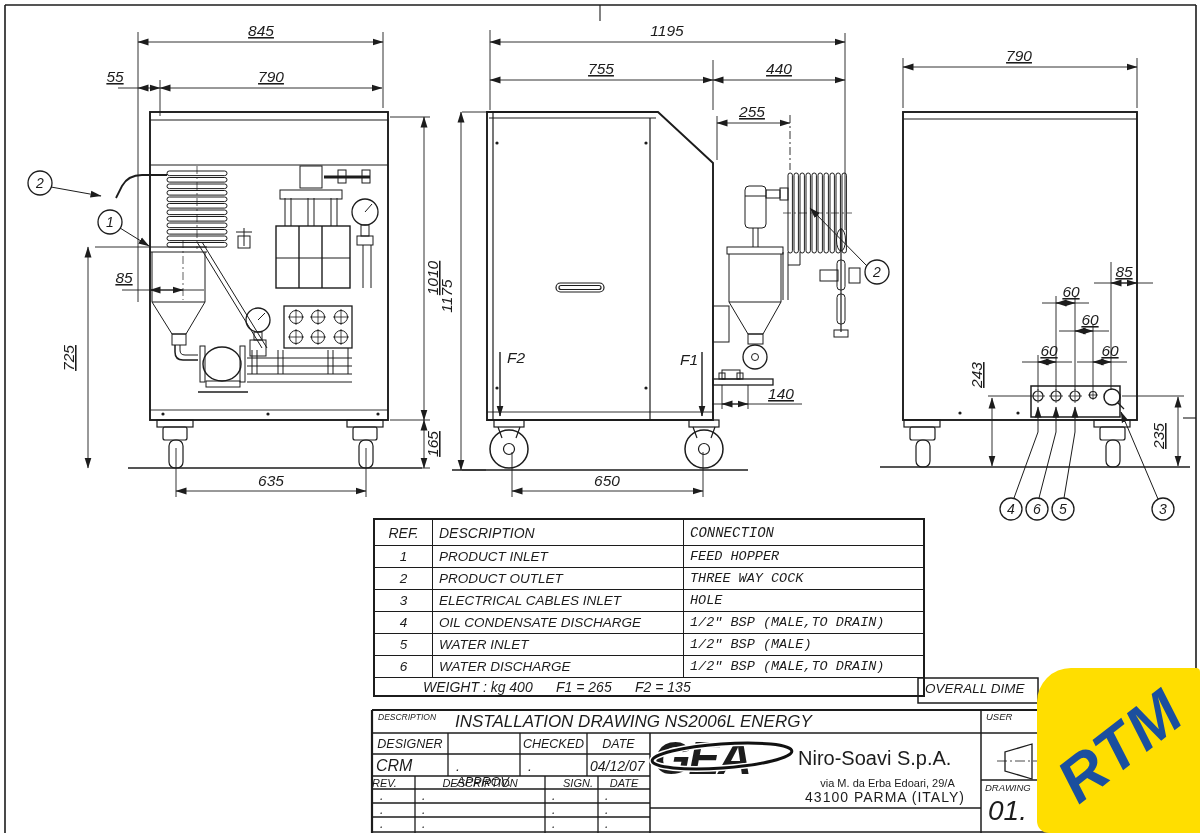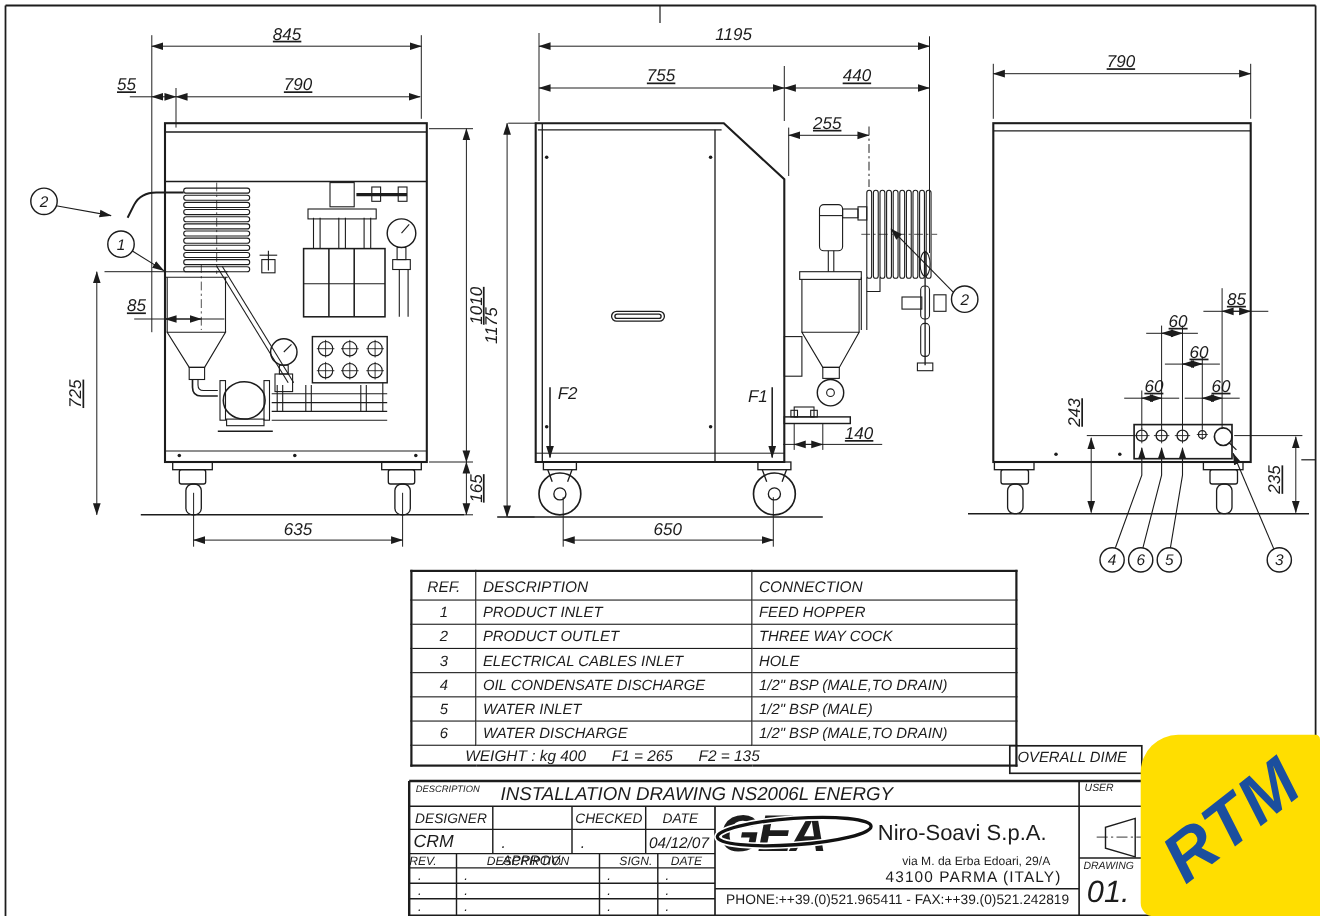--- a/index.html
+++ b/index.html
@@ -12,21 +12,21 @@
   
   .ref-table{position:absolute;left:373px;top:518px;width:522px;border-collapse:collapse;
              table-layout:fixed;font:italic 13.5px "Liberation Sans",sans-serif;}
   .ref-table td,.ref-table th{border:1.5px solid #1c1c1c;padding:0 6px;white-space:nowrap;
              overflow:hidden;font-weight:normal;text-align:left;}
   .ref-table{border:2.5px solid #1c1c1c;}
   .ref-table th{height:25px;font-size:14px;}
   .ref-table td{height:21px;}
   .ref-table .c-ref{width:45px;text-align:center;}
   .ref-table .c-desc{width:238px;}
-  .ref-table .c-conn{width:227px;}
+  .ref-table .c-conn{width:227px;font-family:Liberation Mono, monospace;}
   .ref-table .foot td{height:17px;white-space:pre;padding-left:48px;font-size:14px;}
   
   .tx{position:absolute;white-space:nowrap;font-style:italic;}
   .overall-note{left:925px;top:681px;font-size:13.5px;}
   .tb-small{font-size:8.5px;}
   .tb-head{font-size:12.5px;text-align:center;}
   .company{font-style:normal;font-weight:normal;}
   
   .rtm{position:absolute;left:1037px;top:668px;width:163px;height:165px;background:#FFDE00;
        border-radius:34px 4px 0 12px;z-index:9;}
@@ -532,21 +532,20 @@
 <span class="tx" style="left:552px;top:803px;font-size:12px">.</span>
 <span class="tx" style="left:605px;top:803px;font-size:12px">.</span>
 <span class="tx" style="left:380px;top:817px;font-size:12px">.</span>
 <span class="tx" style="left:422px;top:817px;font-size:12px">.</span>
 <span class="tx" style="left:552px;top:817px;font-size:12px">.</span>
 <span class="tx" style="left:605px;top:817px;font-size:12px">.</span>
 
 <span class="tx company" style="left:798px;top:747px;font-size:20px">Niro-Soavi S.p.A.</span>
 <span class="tx" style="left:795px;top:777px;width:185px;text-align:center;font-style:normal;font-size:11px">via M. da Erba Edoari, 29/A</span>
 <span class="tx" style="left:790px;top:789px;width:190px;text-align:center;font-style:normal;font-size:14px;letter-spacing:1px">43100 PARMA (ITALY)</span>
-<span class="tx" style="left:652px;top:811px;width:328px;text-align:center;font-style:normal;font-size:12.5px">PHONE:++39.(0)521.965411 - FAX:++39.(0)521.242819</span>
 
 <span class="tx" style="left:985px;top:782px;font-size:9.5px">DRAWING</span>
 <span class="tx" style="left:988px;top:795px;font-size:28px">01.</span>
 
 <div class="rtm">
   <span>RTM</span>
 </div>
 
 </div>
 

